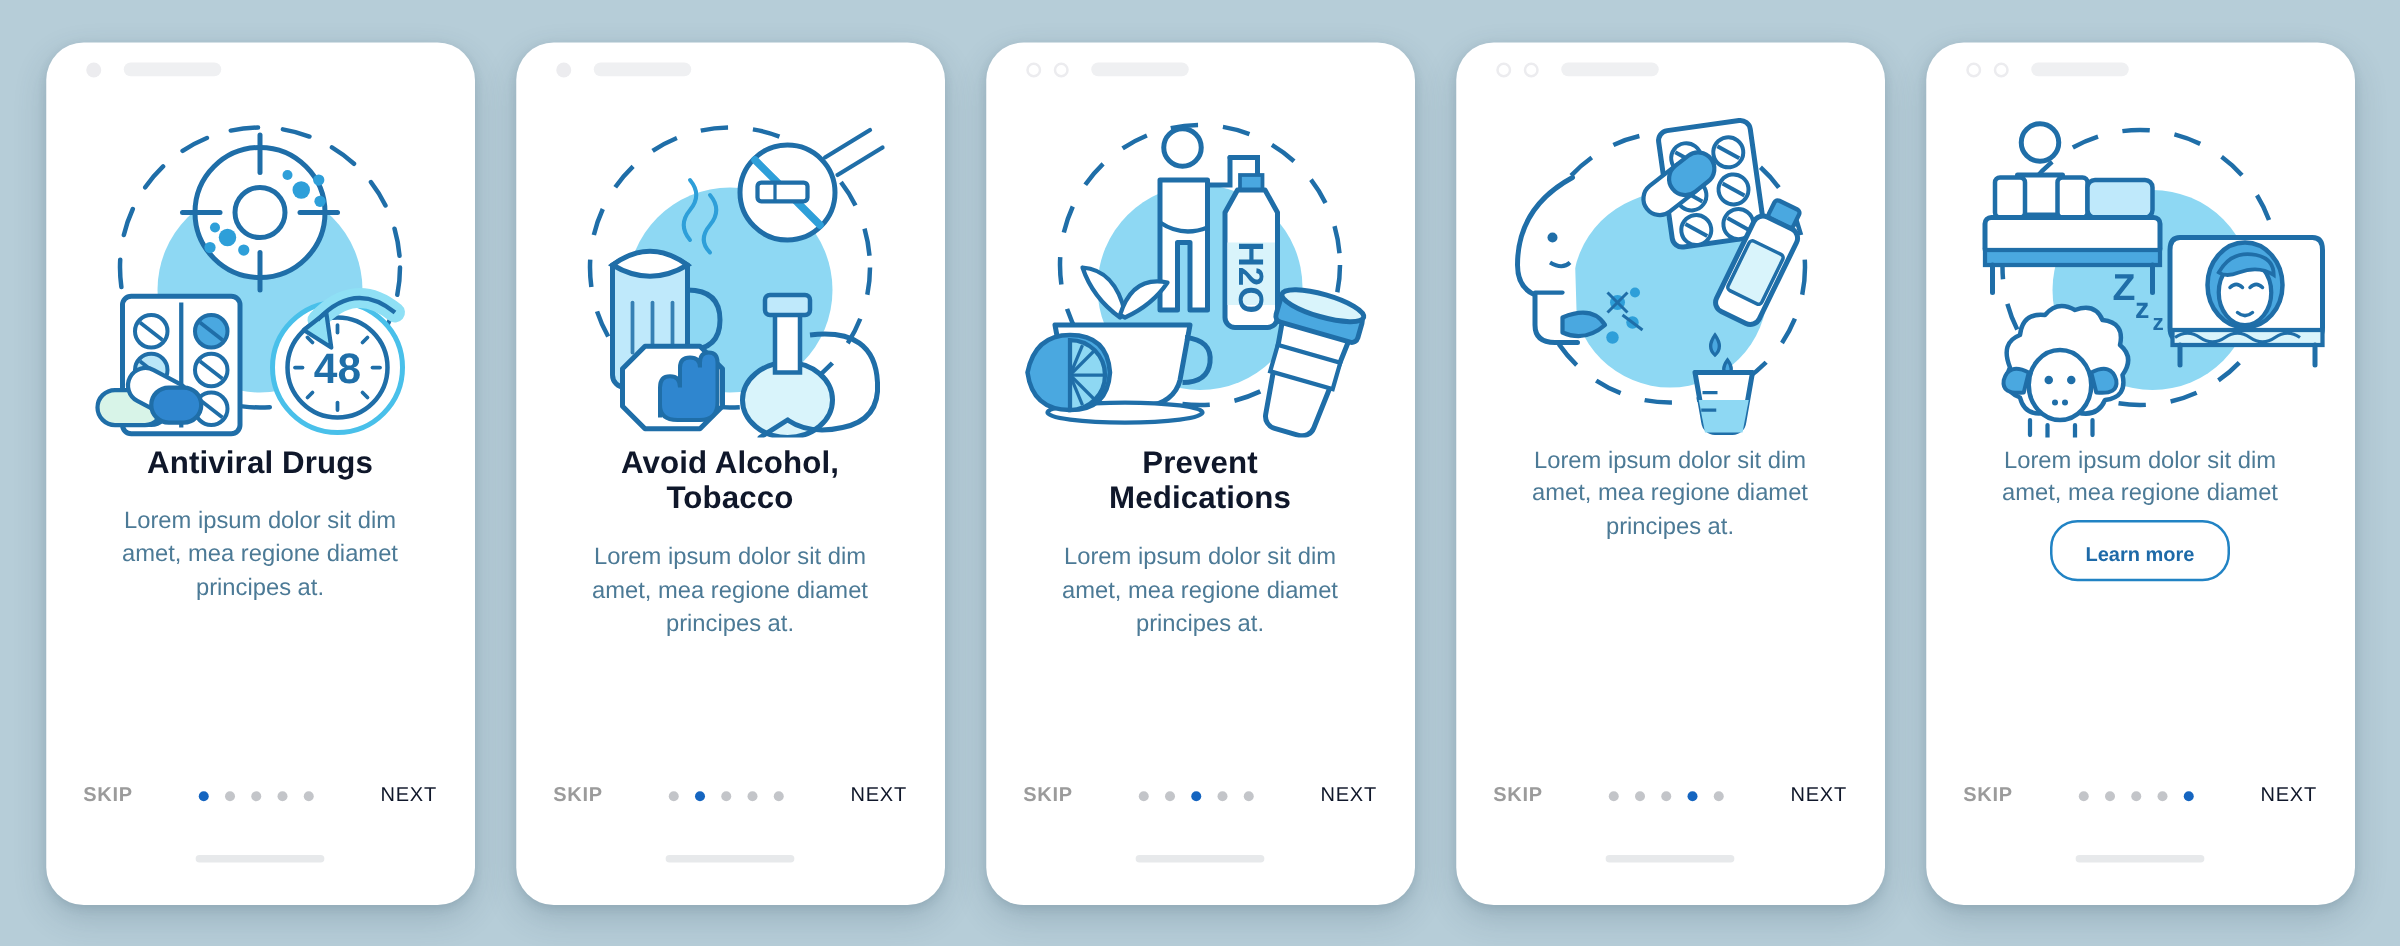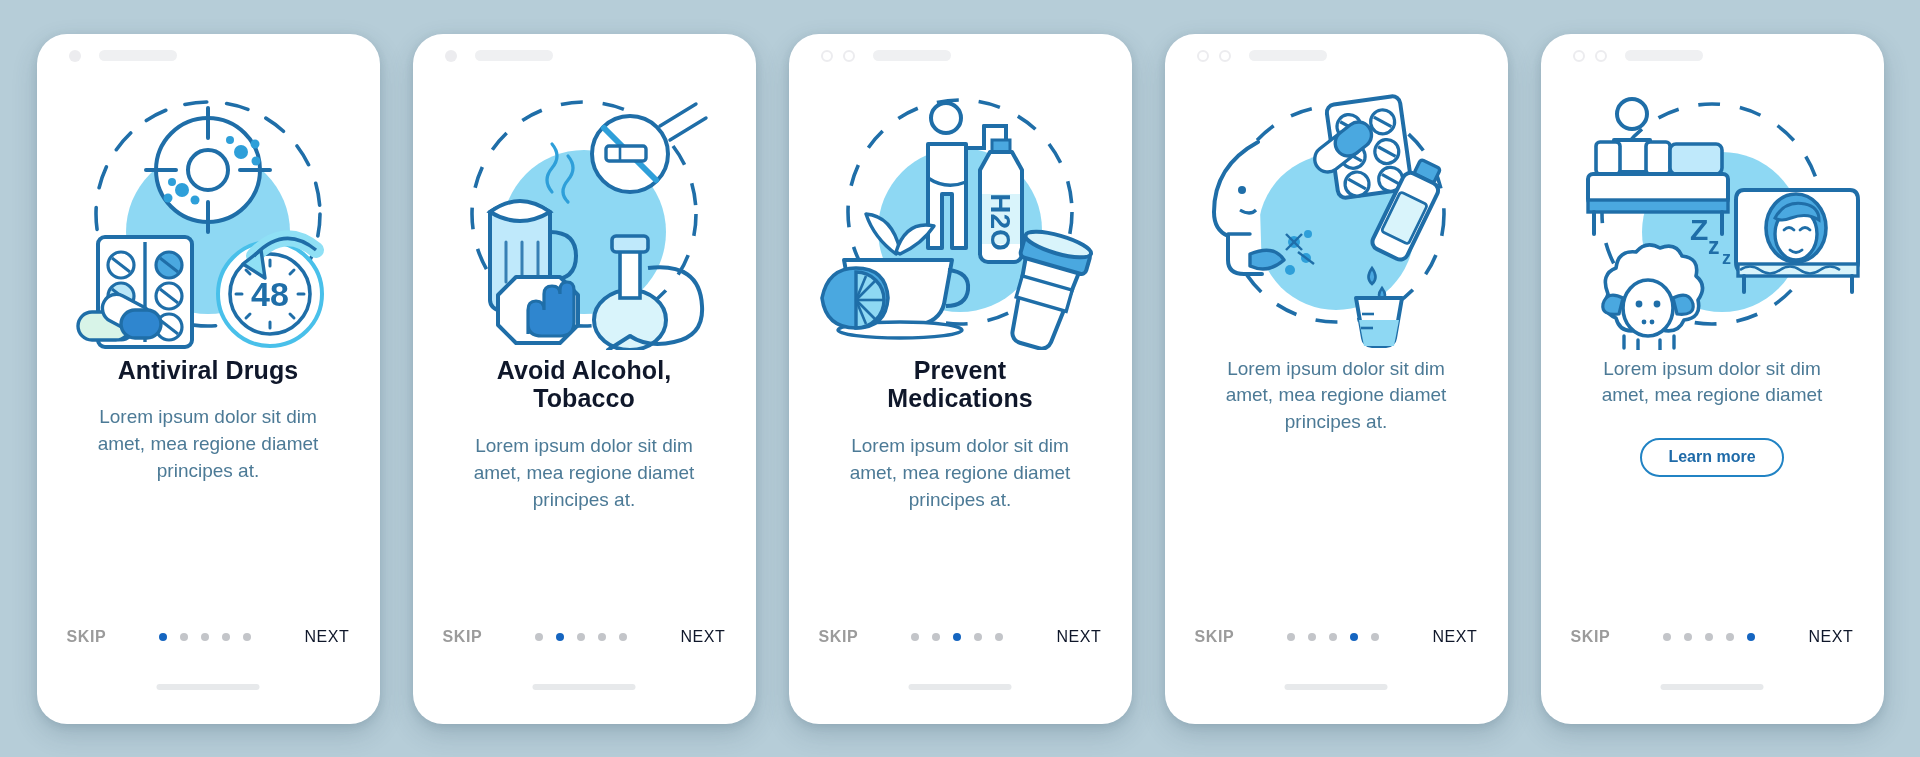--- a/index.html
+++ b/index.html
@@ -87,22 +87,22 @@
   .card-body {
     font-size: 19px;
     color: #4c7a96;
     line-height: 1.42;
     margin: 0;
     white-space: pre-line;
     font-weight: normal;
   }
   .learn-btn {
     display: inline-block;
-    margin-top: 29px;
-    padding: 9px 26px 10px 26px;
+    margin-top: 7px;
+    padding: 19px 26px 10px 26px;
     border: 2px solid #2183c4;
     border-radius: 22px;
     color: #1e6aa8;
     font-size: 16px;
     font-weight: bold;
     background: #fff;
     cursor: pointer;
     line-height: 1;
   }
   

